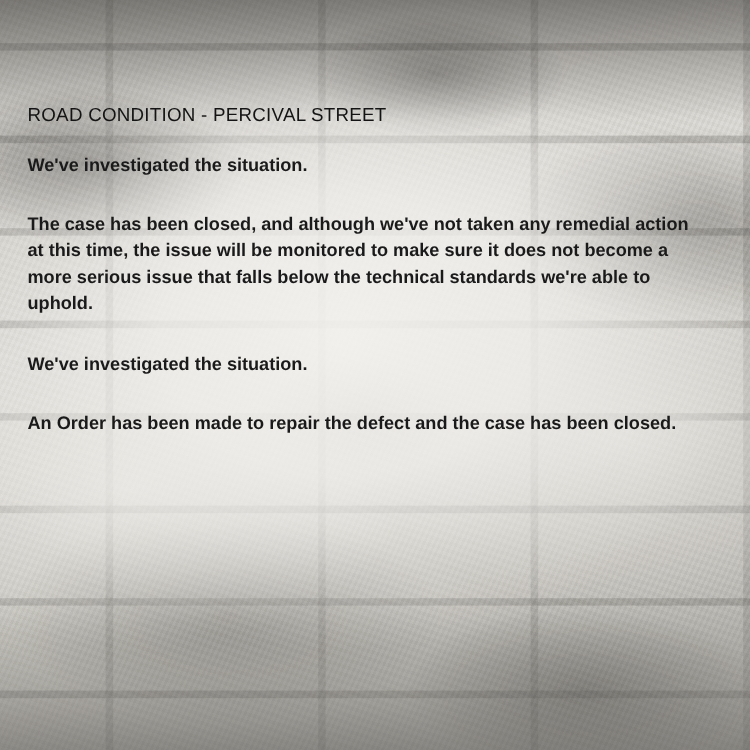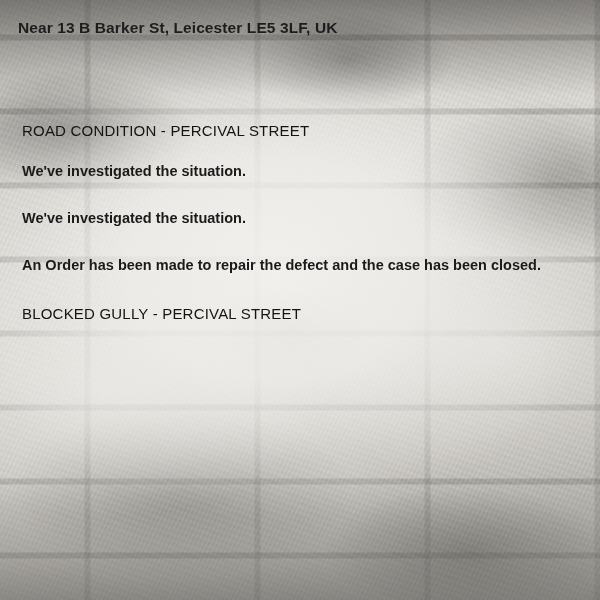--- a/index.html
+++ b/index.html
@@ -144,35 +144,30 @@
 
 <div class="page">
   <div class="bg"></div>
   <div class="bg-grain"></div>
   <div class="bg-wash"></div>
   <div class="bg-top-dark"></div>
   <div class="bg-bottom-dark"></div>
 
   <div class="content">
 
-    <div class="header">
-      <span>Near 13 B Barker St, Leicester LE5 3LF, UK</span>
-    </div>
 
     <div class="body-block">
 
       <div>
         <div class="sec-title">ROAD CONDITION - PERCIVAL STREET</div>
         <div class="para tight">We've investigated the situation.</div>
+        <div class="para block">The case has been closed, and although we've not taken any remedial action at this time, the issue will be monitored to make sure it does not become a more serious issue that falls below the technical standards we're able to uphold.</div>
       </div>
 
       <div>
         <div class="para tight">We've investigated the situation.</div>
         <div class="para block">An Order has been made to repair the defect and the case has been closed.</div>
       </div>
 
-      <div>
-        <div class="sec-title last-title">BLOCKED GULLY - PERCIVAL STREET</div>
-      </div>
 
     </div>
   </div>
 </div>
 
 </body></html>

